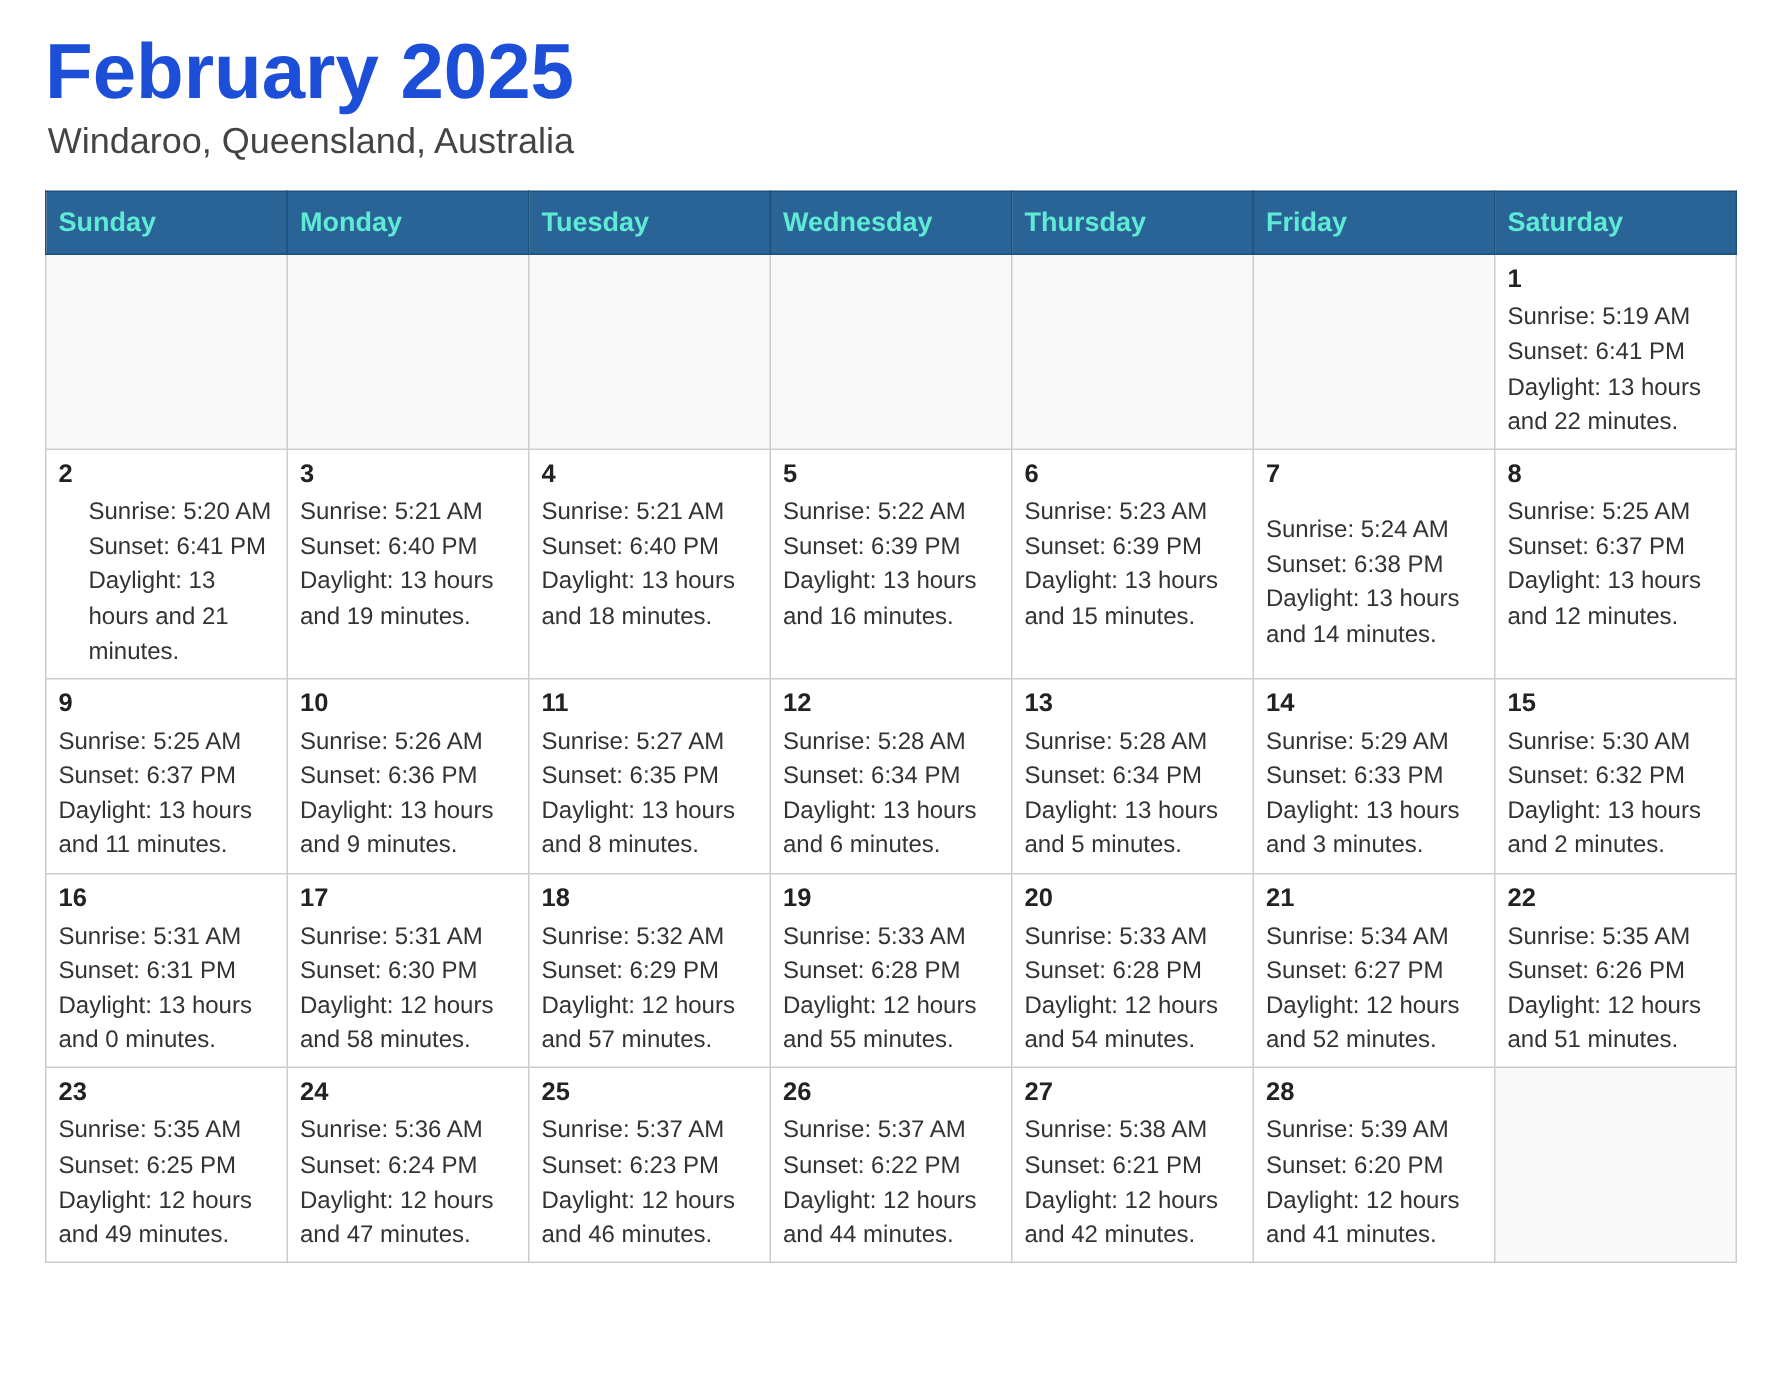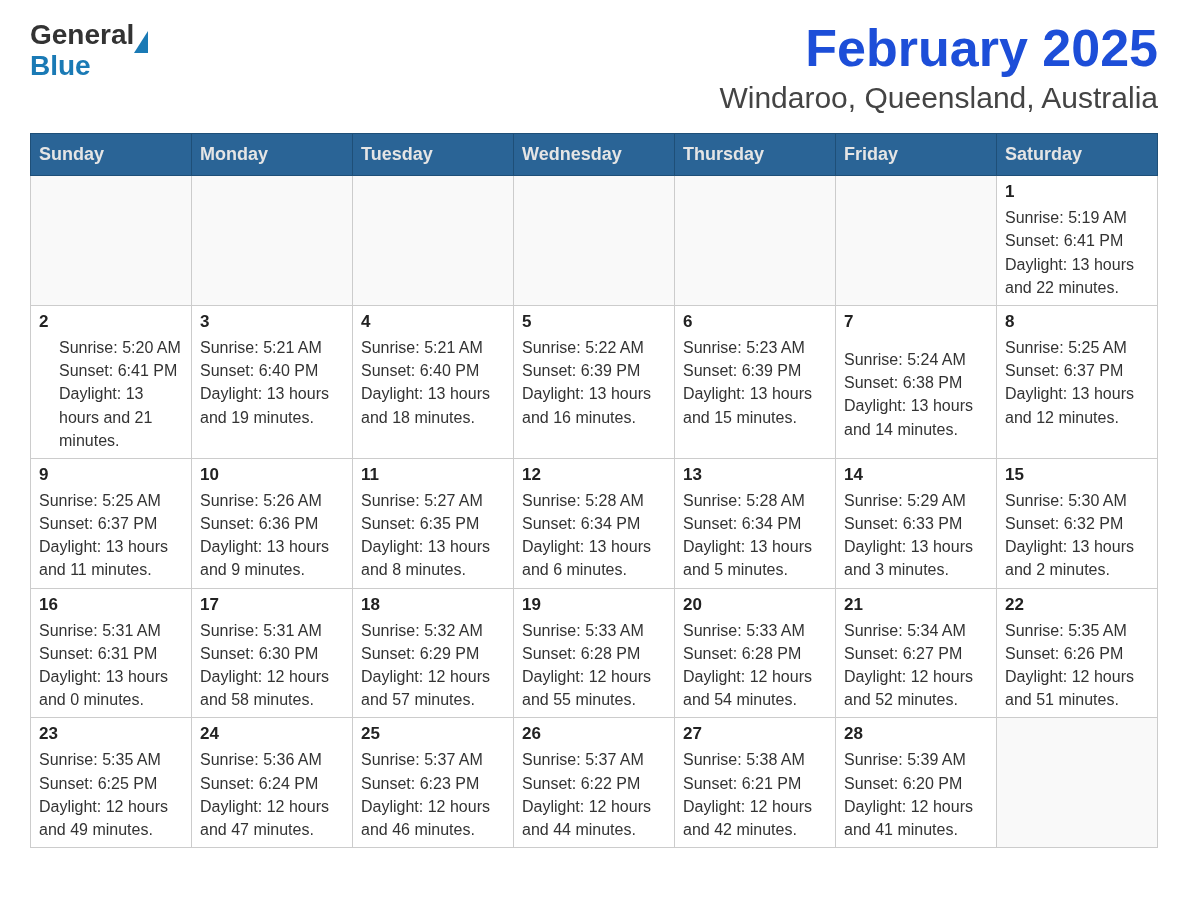--- a/index.html
+++ b/index.html
@@ -52,33 +52,33 @@
     .title-block {
       text-align: right;
     }
     .title-block h1 {
       font-size: 52px;
       font-weight: bold;
       color: #1d4ed8;
       line-height: 1.1;
     }
     .title-block h2 {
-      font-size: 30px;
+      font-size: 24px;
       font-weight: normal;
       color: #444;
       margin-top: 4px;
     }
     .calendar {
       width: 100%;
       border-collapse: collapse;
       table-layout: fixed;
     }
     .calendar thead th {
       background-color: #2a6496;
-      color: #e5e5e5;
+      color: #5eead4;
       font-size: 18px;
       font-weight: bold;
       padding: 10px 8px;
       text-align: left;
       border: 1px solid #1e4f78;
       margin-top: 40px;
     }
     .calendar tbody td {
       border: 1px solid #ccc;
       vertical-align: top;
@@ -107,31 +107,20 @@
       background: #f9f9f9;
     }
     .week-row td {
       border-top: 2px solid #2a6496;
     }
   </style>
 </head>
 <body>
 
 <div class="header">
-  <div class="logo">
-    <div class="logo-block">
-      <div class="logo-row1">
-        <span class="logo-text-general">General</span>
-        <span class="logo-triangle"></span>
-      </div>
-      <div>
-        <span class="logo-blue">Blue</span>
-      </div>
-    </div>
-  </div>
   <div class="title-block">
     <h1>February 2025</h1>
     <h2>Windaroo, Queensland, Australia</h2>
   </div>
 </div>
 
 <table class="calendar">
   <thead>
     <tr>
       <th>Sunday</th>

